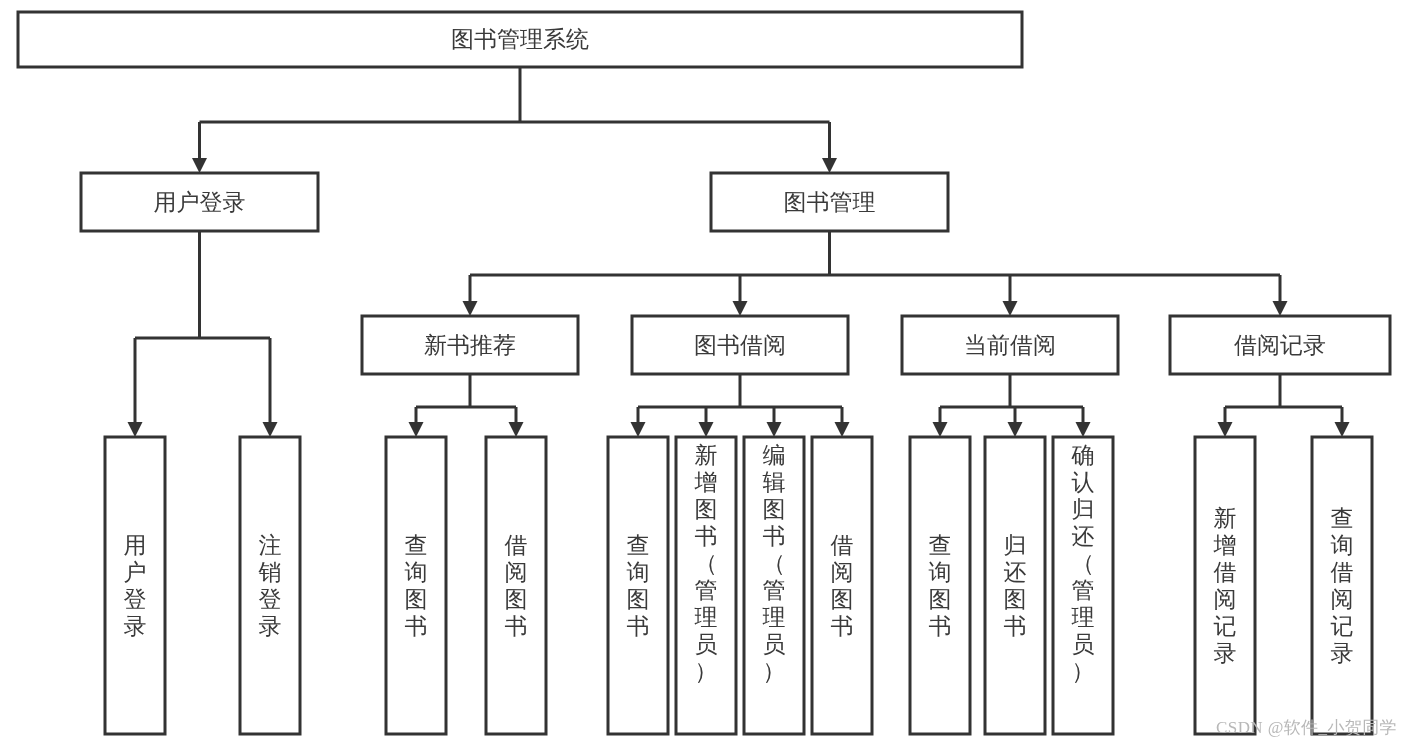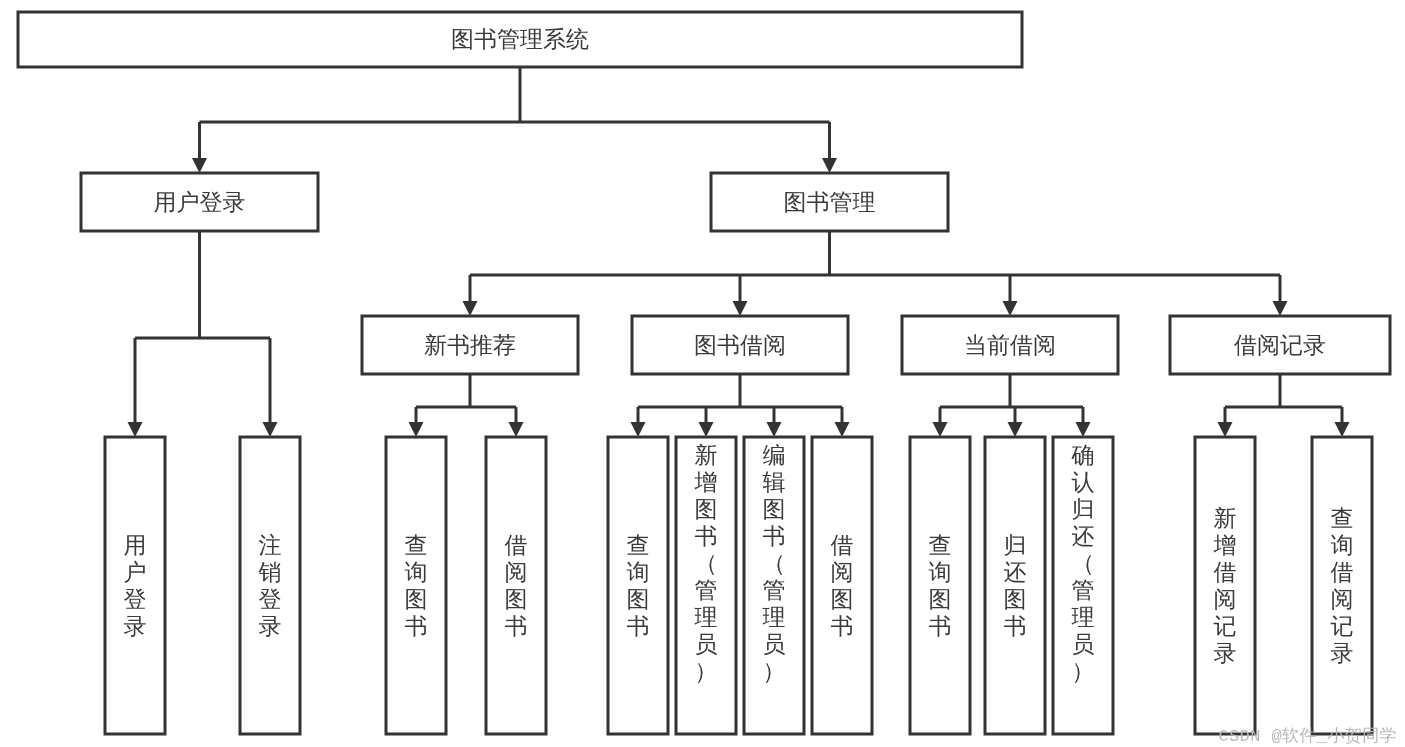--- a/index.html
+++ b/index.html
@@ -52,26 +52,26 @@
     dominant-baseline: middle;
   }
   .node-label-v {
     font-family: "DejaVu Sans", "Liberation Sans", sans-serif;
     font-size: 23px;
     fill: #3a3a3a;
     text-anchor: middle;
   }
   .watermark-text {
     position: absolute;
-    font-family: Liberation Mono, monospace;
+    font-family: Liberation Serif, serif;
     font-size: 17px;
     color: #b8b8b8;
     white-space: nowrap;
     right: 8px;
-    bottom: 0;
+    bottom: 8px;
     letter-spacing: 0.4px;
   }
 </style>
 </head>
 <body>
 
 <div id="diagram-root">
   <svg id="tree-svg" viewBox="0 0 1405 747" xmlns="http://www.w3.org/2000/svg">
     <g id="edge-layer">
         <path class="edge-line" d="M 520 67 L 520 122"></path>

